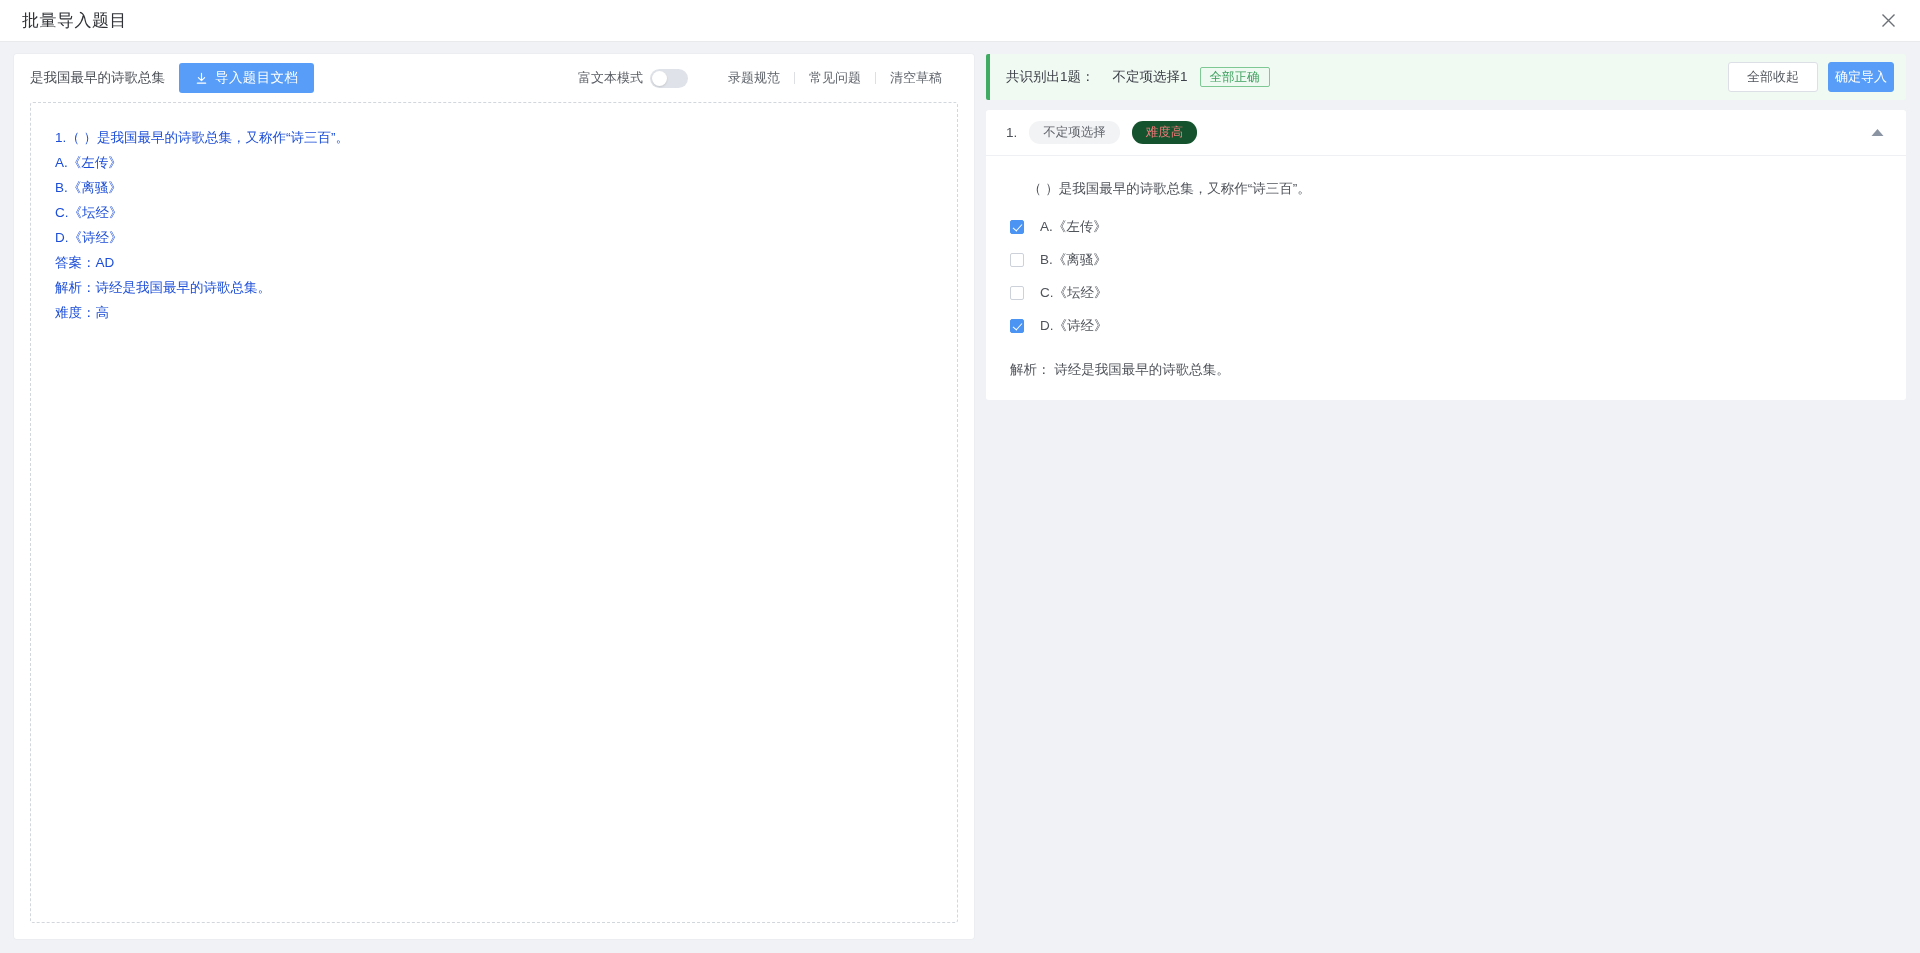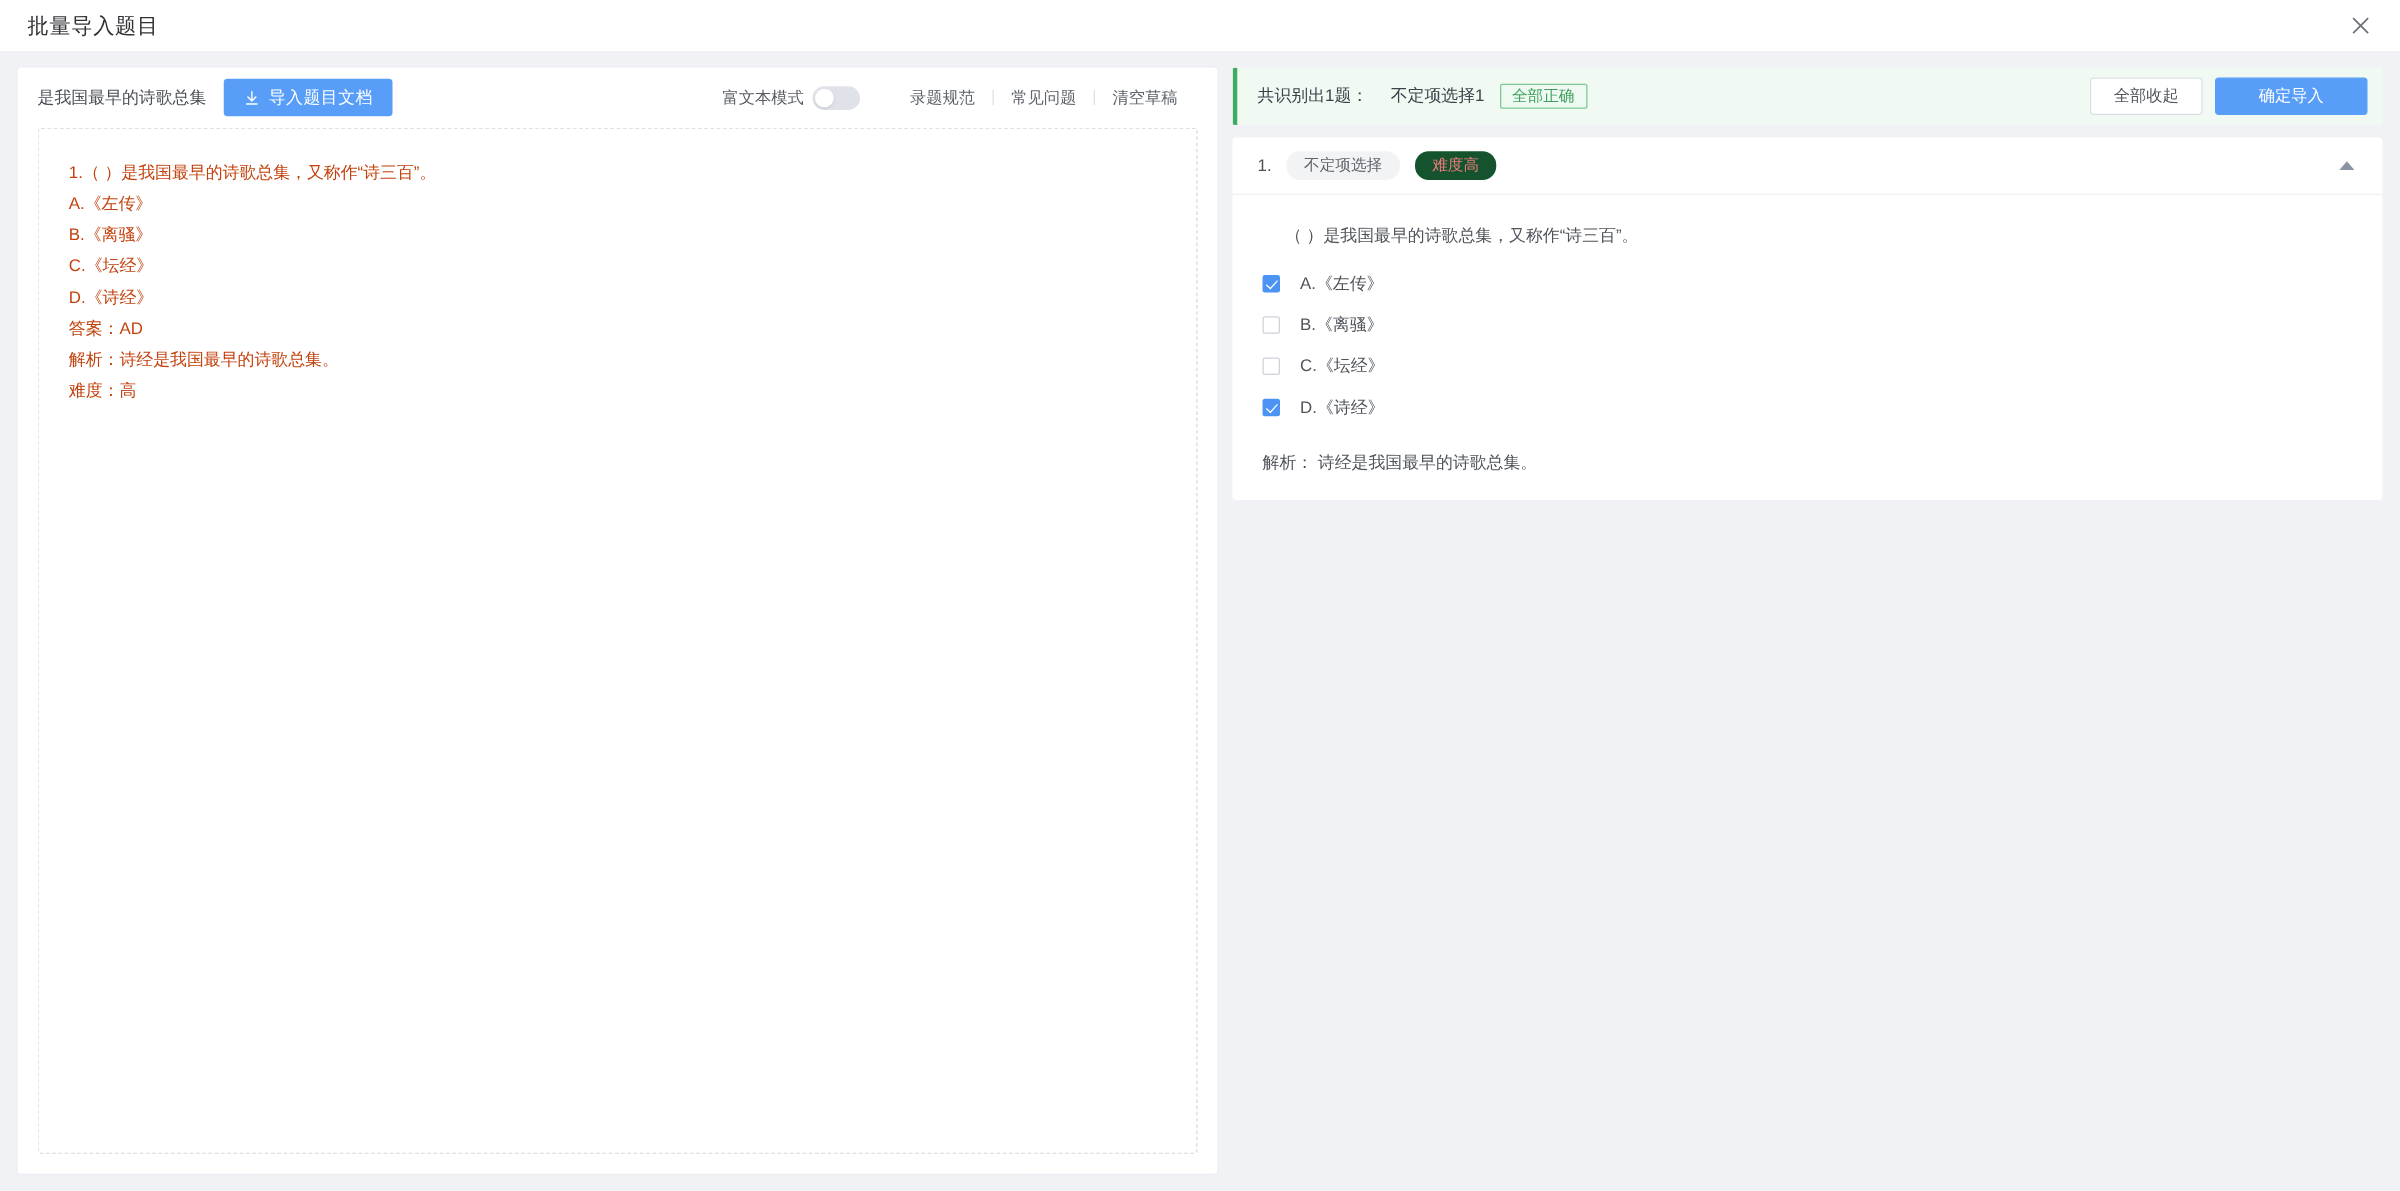--- a/index.html
+++ b/index.html
@@ -126,21 +126,21 @@
   .editor {
     margin: 0 16px 16px 16px;
     flex: 1 1 auto;
     border: 1px dashed #d2d6dd;
     border-radius: 3px;
     padding: 22px 24px;
     overflow: hidden;
   }
   .editor-line {
     font-size: 13.5px;
-    color: #c2410c;
+    color: #1d4ed8;
     line-height: 25px;
     white-space: pre;
   }
 
   
   .right-panel {
     flex: 1 1 auto;
     display: flex;
     flex-direction: column;
     gap: 10px;
@@ -191,21 +191,21 @@
     border-radius: 3px;
     cursor: pointer;
   }
   .btn-primary {
     background: #589ef8;
     border: 1px solid #589ef8;
     color: #ffffff;
     font-size: 13px;
     font-family: inherit;
     height: 30px;
-    padding: 0 34px;
+    padding: 0 6px;
     border-radius: 3px;
     cursor: pointer;
   }
 
   .question-card {
     background: #ffffff;
     border-radius: 3px;
     flex: 0 0 auto;
   }
   .q-header {

